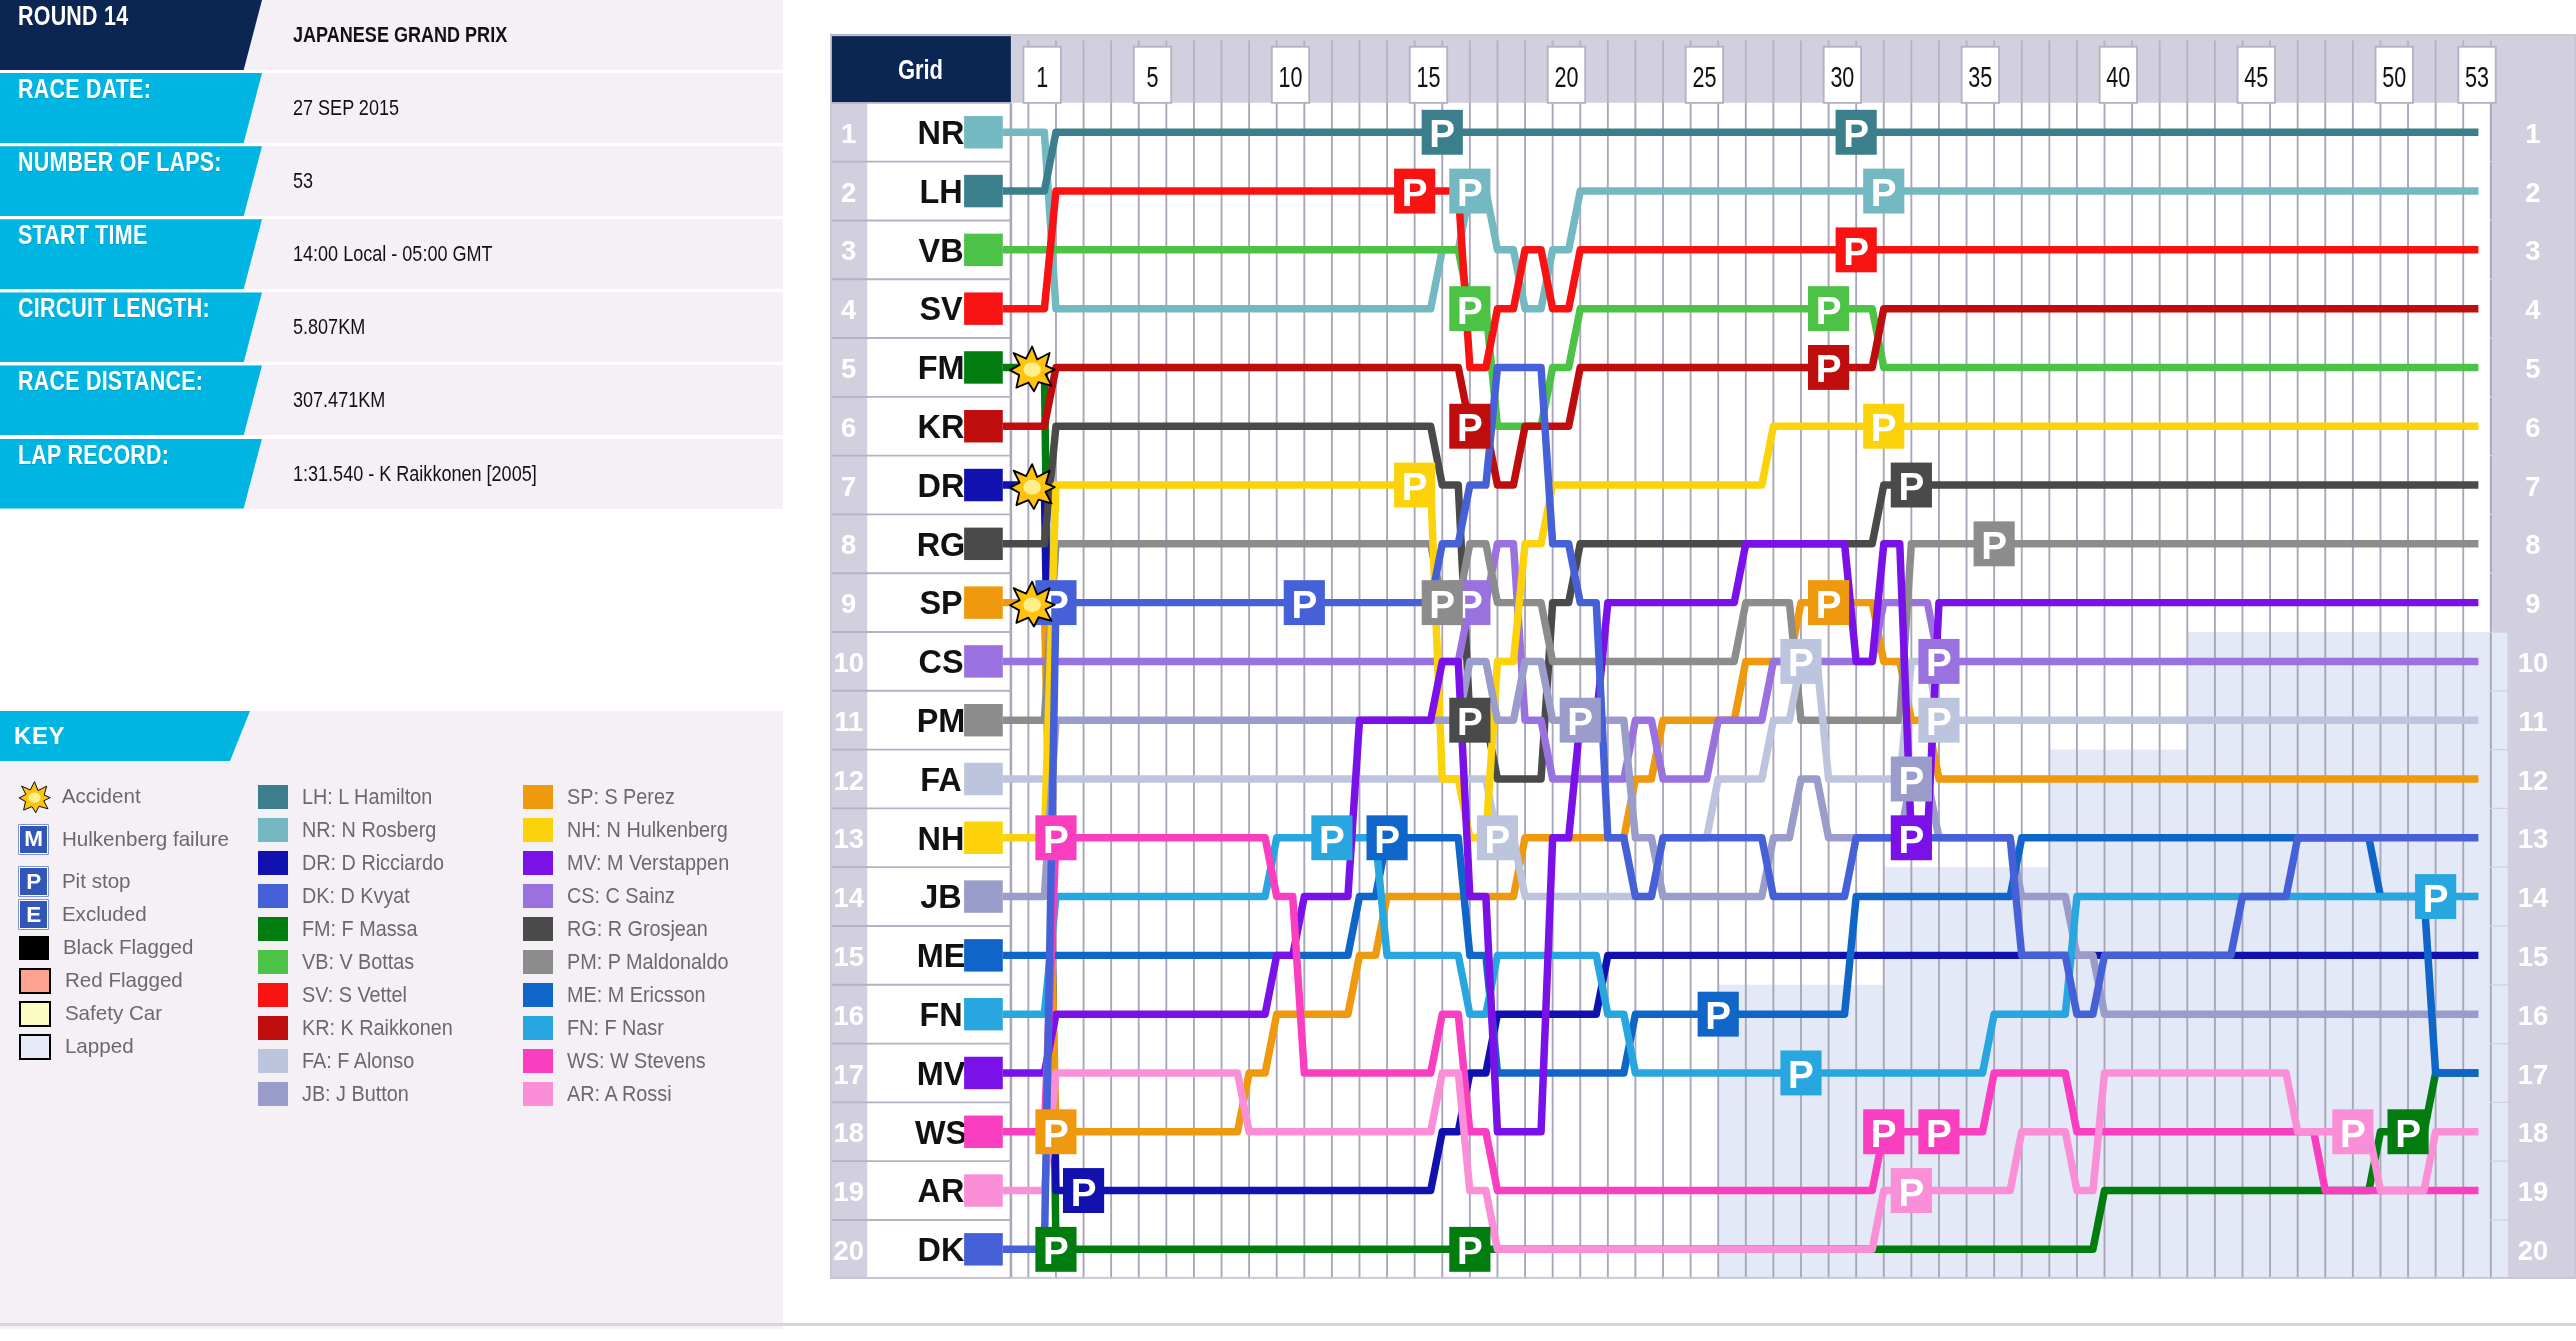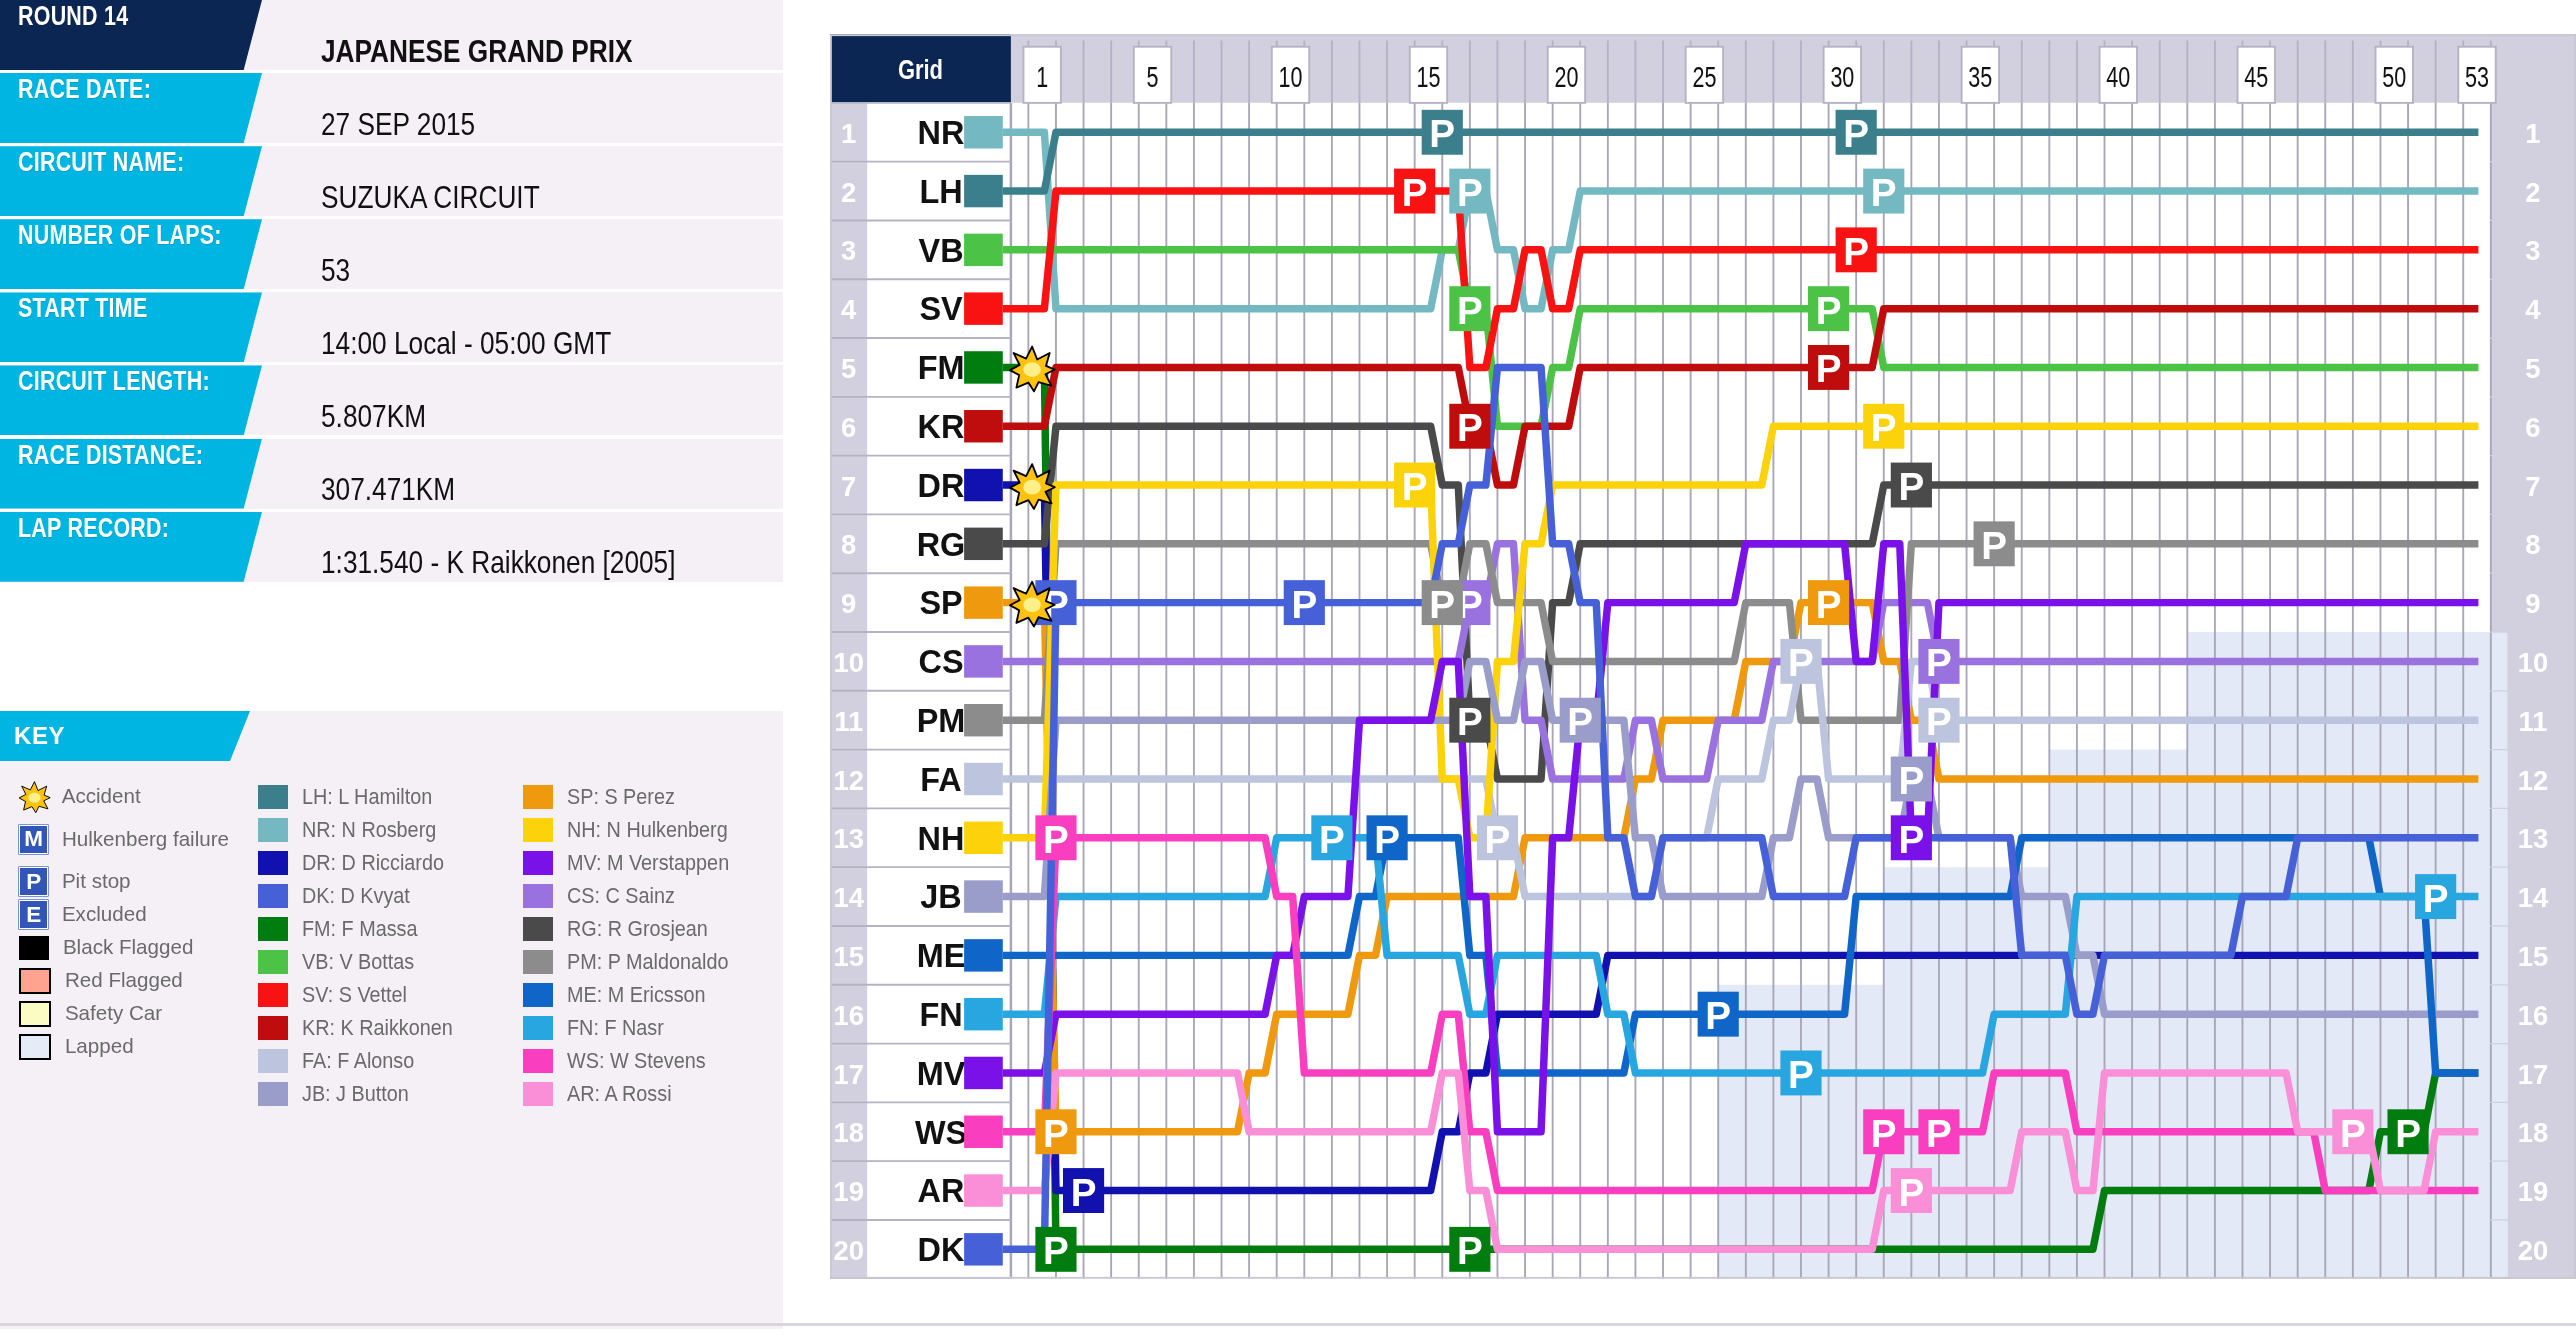--- a/index.html
+++ b/index.html
@@ -22,26 +22,25 @@
     display:flex; align-items:flex-start; padding-left:17.5px;
   }
   .info-row.round .tag { background:#0b2653; }
   .info-row .tag span {
     color:#ffffff; font-size:27.5px; font-weight:bold;
     letter-spacing:0.3px; transform:scaleX(0.78); transform-origin:left center;
     white-space:nowrap;
     text-shadow:0.6px 0.6px 0 rgba(0,0,0,.12);
   }
   .info-row .val {
-    position:absolute; left:293px; top:16px; height:70px;
+    position:absolute; left:293px; top:0; height:70px;
     display:flex; align-items:center;
-    color:#111; font-size:32px;
+    color:#111; font-size:22px;
     transform-origin:left center;
     white-space:nowrap;
-    margin-left:28px;
   }
   .info-row .val span { display:inline-block; transform:scaleX(0.82); transform-origin:left center; }
   .info-row.round .val span { font-weight:bold; }
 
   #key-block { position:absolute; left:0; top:711px; width:783px; height:618px; background:#f5f0f6; }
   #key-header {
     position:absolute; left:0; top:0; width:250px; height:50px; background:#00b5e2;
     clip-path: polygon(0 0, 100% 0, 92% 100%, 0 100%);
     display:flex; align-items:center; padding-left:14px;
   }
@@ -88,29 +87,20 @@
           <span>JAPANESE GRAND PRIX</span>
         </div>
       </div>
       <div class="info-row">
         <div class="band"></div>
         <div class="tag">
           <span>RACE DATE:</span>
         </div>
         <div class="val">
           <span>27 SEP 2015</span>
-        </div>
-      </div>
-      <div class="info-row">
-        <div class="band"></div>
-        <div class="tag">
-          <span>CIRCUIT NAME:</span>
-        </div>
-        <div class="val">
-          <span>SUZUKA CIRCUIT</span>
         </div>
       </div>
       <div class="info-row">
         <div class="band"></div>
         <div class="tag">
           <span>NUMBER OF LAPS:</span>
         </div>
         <div class="val">
           <span>53</span>
         </div>

